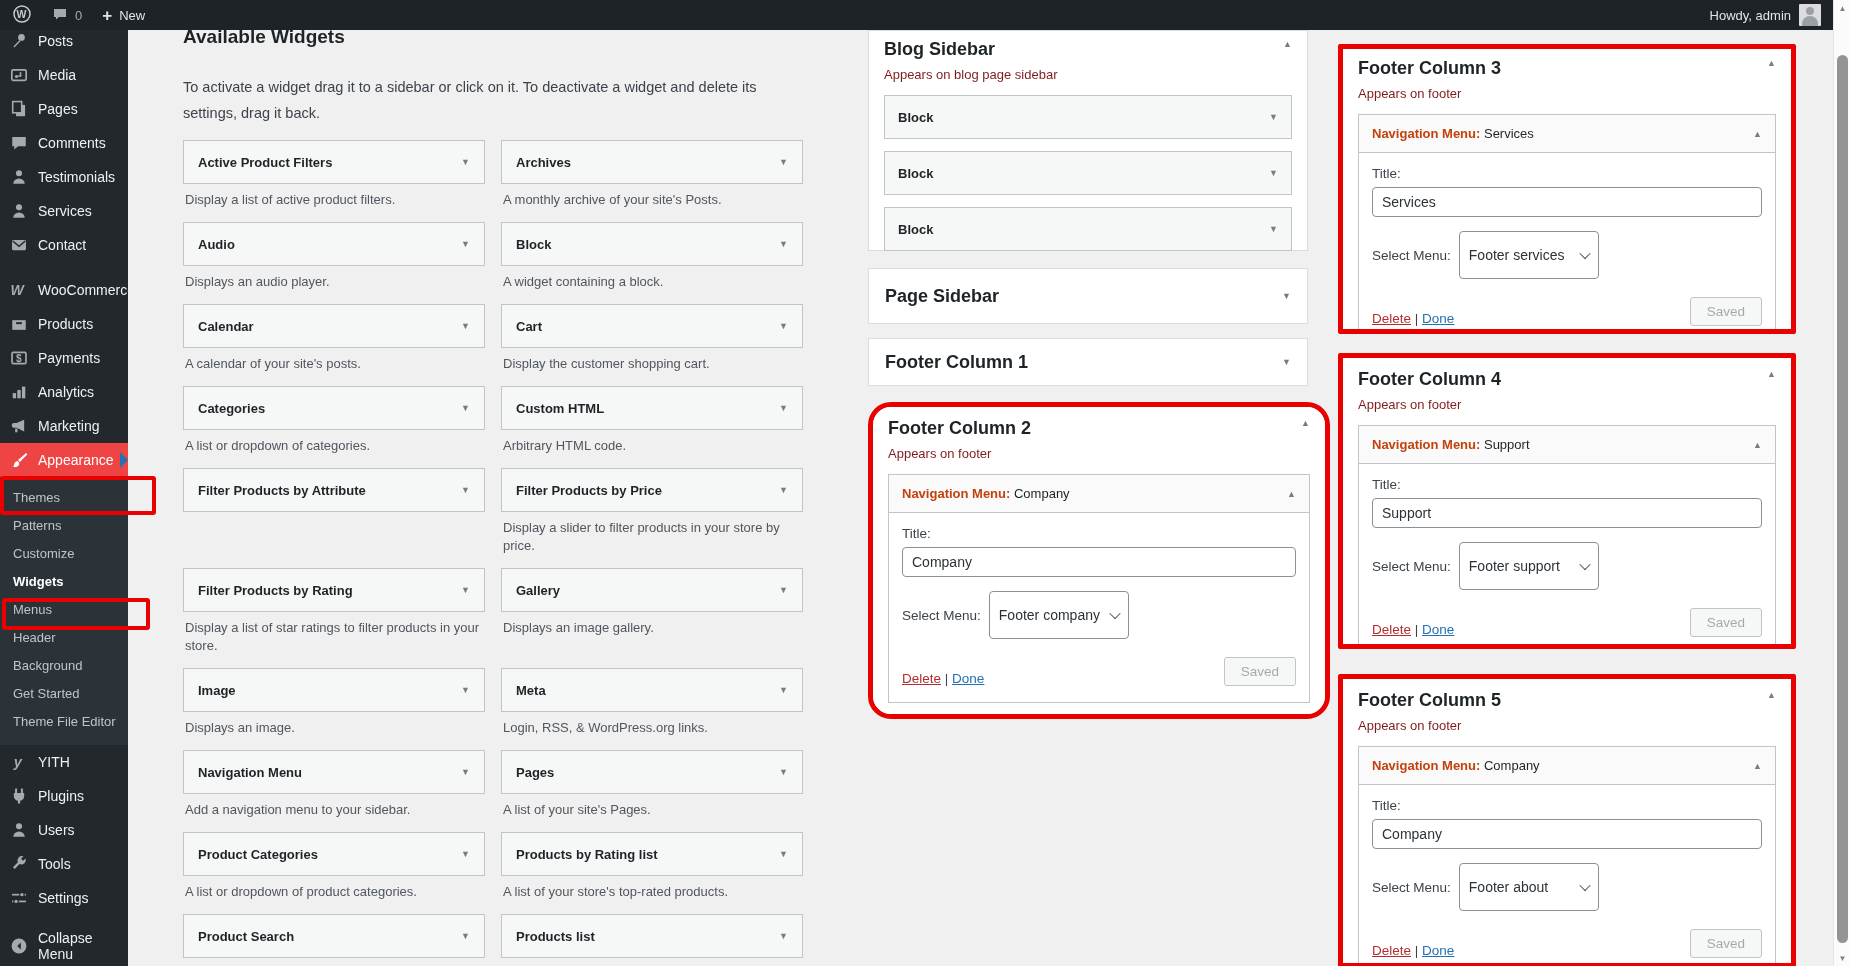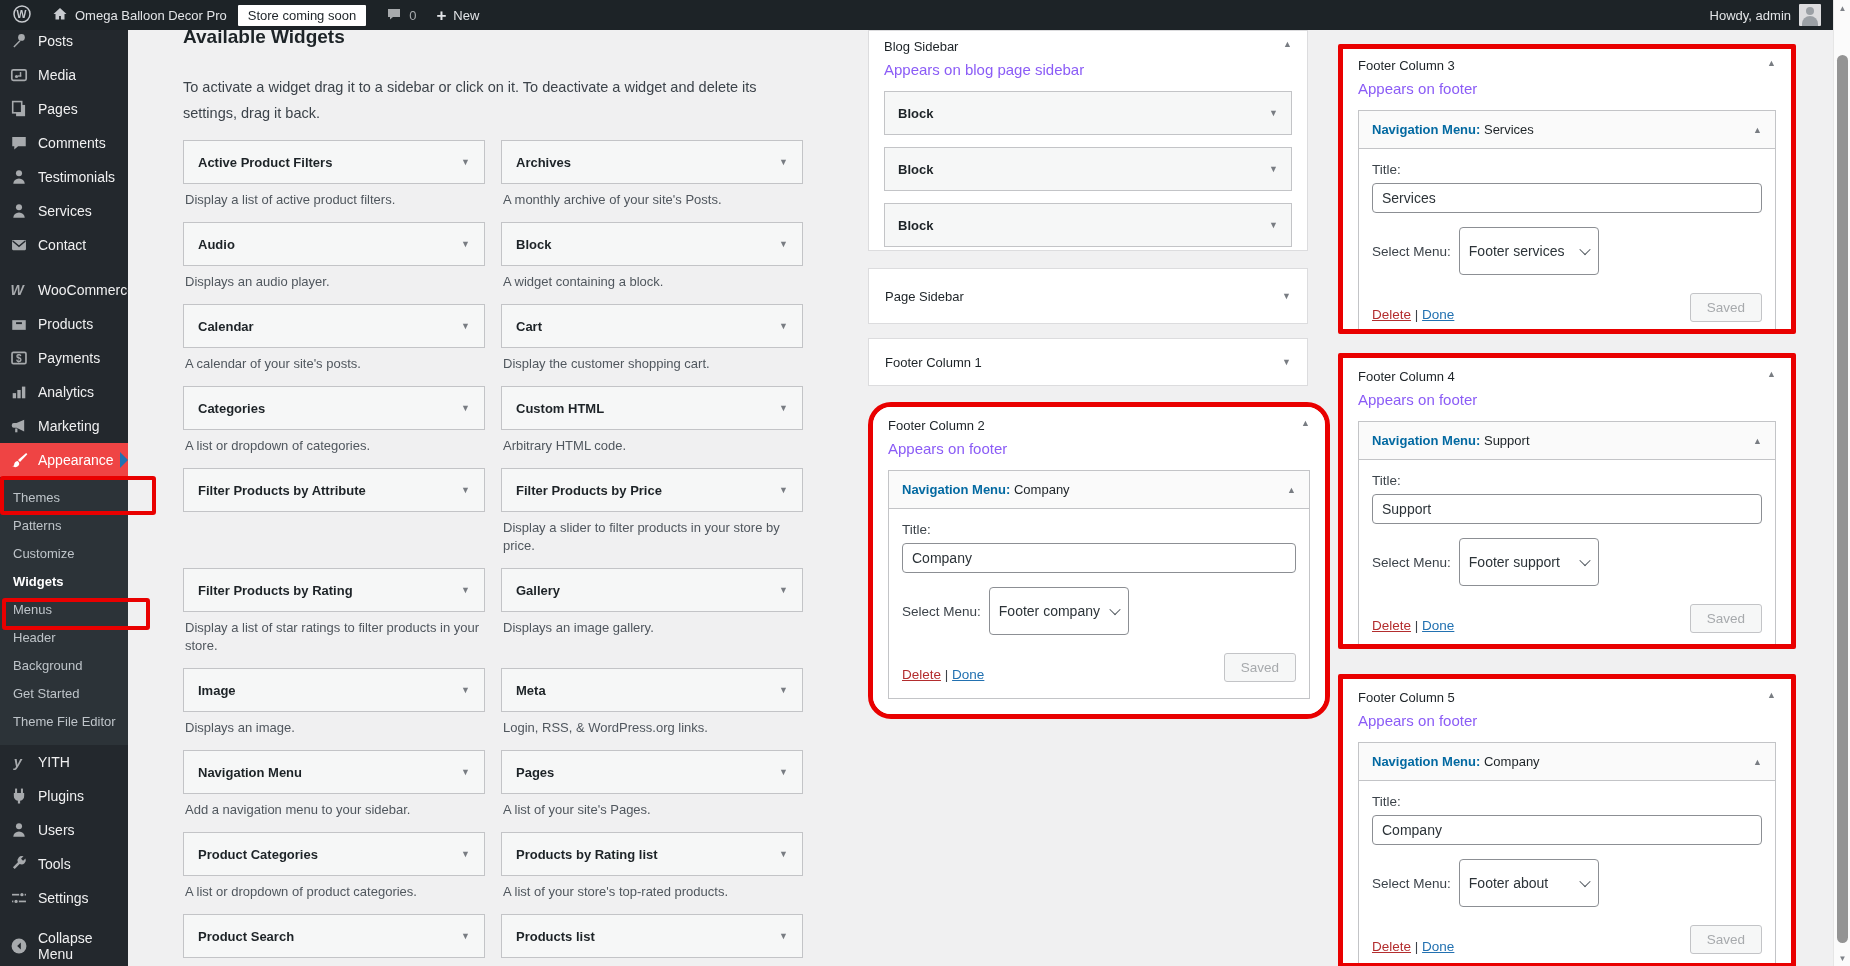--- a/index.html
+++ b/index.html
@@ -72,39 +72,39 @@
   .tri { font-size:9px; color:#787c82; }
   .aw-desc { margin:7px 2px 13px; font-size:13px; line-height:18px; color:#50575e; }
 
   
   .panel {
     background:#fff; border:1px solid #dcdcde; width:100%;
   }
   .panel-head-collapsed {
     height:100%; display:flex; align-items:center; justify-content:space-between; padding:0 16px; cursor:pointer;
   }
-  .panel-title { font-size:13px; font-weight:normal; color:#1d2327; }
-  .panel-sub { font-size:15px; color:#8b5cf6; margin:7px 0 13px; }
+  .panel-title { font-size:18px; font-weight:bold; color:#1d2327; }
+  .panel-sub { font-size:13px; color:#7f1d1d; margin:7px 0 13px; }
   .panel-pad { padding:11px 15px 14px; }
   .panel-toprow { display:flex; align-items:flex-start; justify-content:space-between; cursor:pointer; }
 
   .block-card {
     height:44px; background:#f6f7f7; border:1px solid #c3c4c7;
     display:flex; align-items:center; justify-content:space-between;
     padding:0 13px; margin-bottom:12px; cursor:pointer;
   }
   .block-card .aw-name { font-size:13px; font-weight:bold; }
 
   .widget-box { border:1px solid #c3c4c7; background:#fff; }
   .wb-head {
     background:#fafafa; border-bottom:1px solid #c3c4c7; padding:11px 13px;
     display:flex; align-items:center; justify-content:space-between; cursor:pointer;
     font-size:13px;
   }
-  .wb-head b { color:#0369a1; }
+  .wb-head b { color:#c2410c; }
   .wb-head .wb-menu-name { color:#1d2327; }
   .wb-body { padding:13px 13px 16px; }
   .field-label { font-size:13.5px; color:#3c434a; margin-bottom:6px; }
   .text-input {
     width:100%; height:30px; border:1px solid #8c8f94; border-radius:4px;
     padding:0 9px; font-size:14px; font-family:"Liberation Sans", sans-serif; color:#2c3338; background:#fff;
   }
   .select-row { display:flex; align-items:center; gap:8px; margin-top:14px; font-size:13.5px; color:#3c434a; }
   .fake-select {
     height:48px; min-width:140px; border:1px solid #8c8f94; border-radius:4px; background:#fff;
@@ -152,29 +152,20 @@
 <body>
 
 <div class="admin-bar">
   <div class="ab-item ab-logo">
     <span>
       <svg width="20" height="20" viewBox="0 0 20 20">
           <circle cx="10" cy="10" r="8" fill="none" stroke="#c8cbcf" stroke-width="1.5"></circle>
           <text x="4.6" y="14" font-size="10.5" font-weight="bold" fill="#c8cbcf">W</text>
         </svg>
     </span>
-  </div>
-  <div class="ab-item">
-    <span>
-      <svg width="16" height="16" viewBox="0 0 16 16">
-          <path d="M8 2L1.5 8h2v5.5h3.6V10h1.8v3.5h3.6V8h2z" fill="#c8cbcf"></path>
-        </svg>
-    </span>
-    <span>Omega Balloon Decor Pro</span>
-    <span class="store-badge">Store coming soon</span>
   </div>
   <div class="ab-item">
     <span>
       <svg width="16" height="16" viewBox="0 0 16 16">
           <path d="M2 3h12v8H7l-3 2.6V11H2z" fill="#a7aaad"></path>
         </svg>
     </span>
     <span class="ab-count">0</span>
   </div>
   <div class="ab-item">

